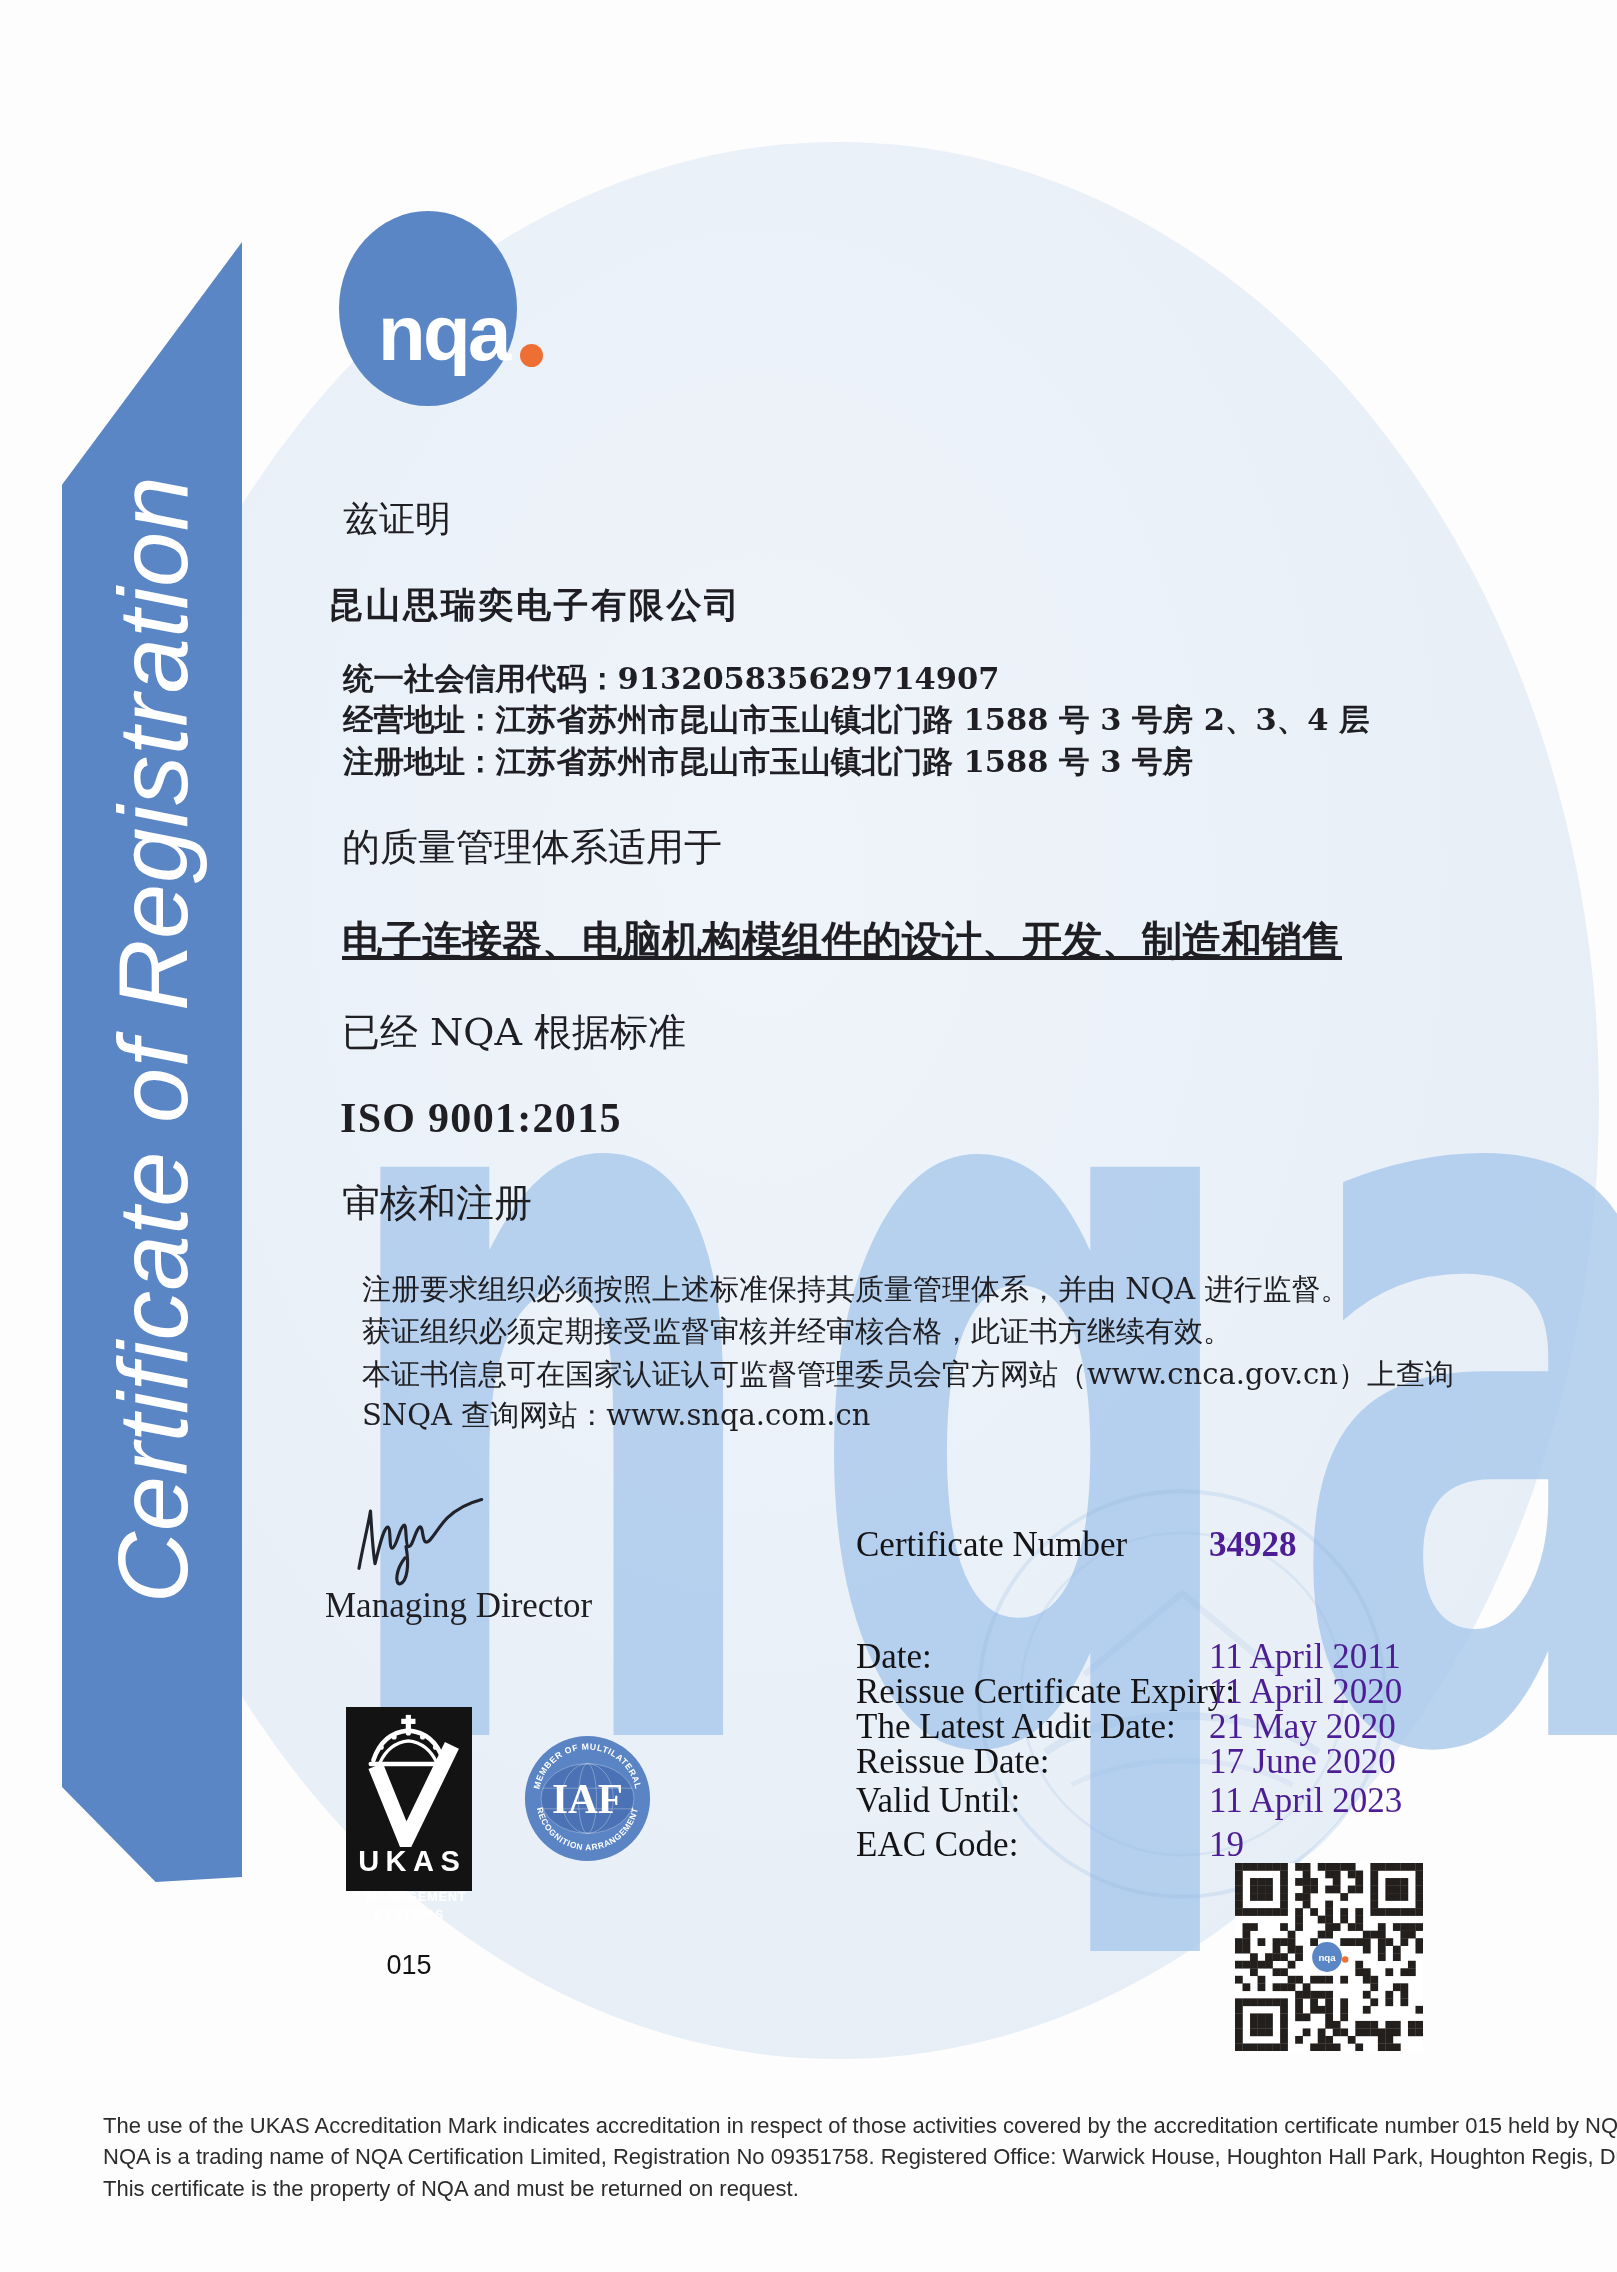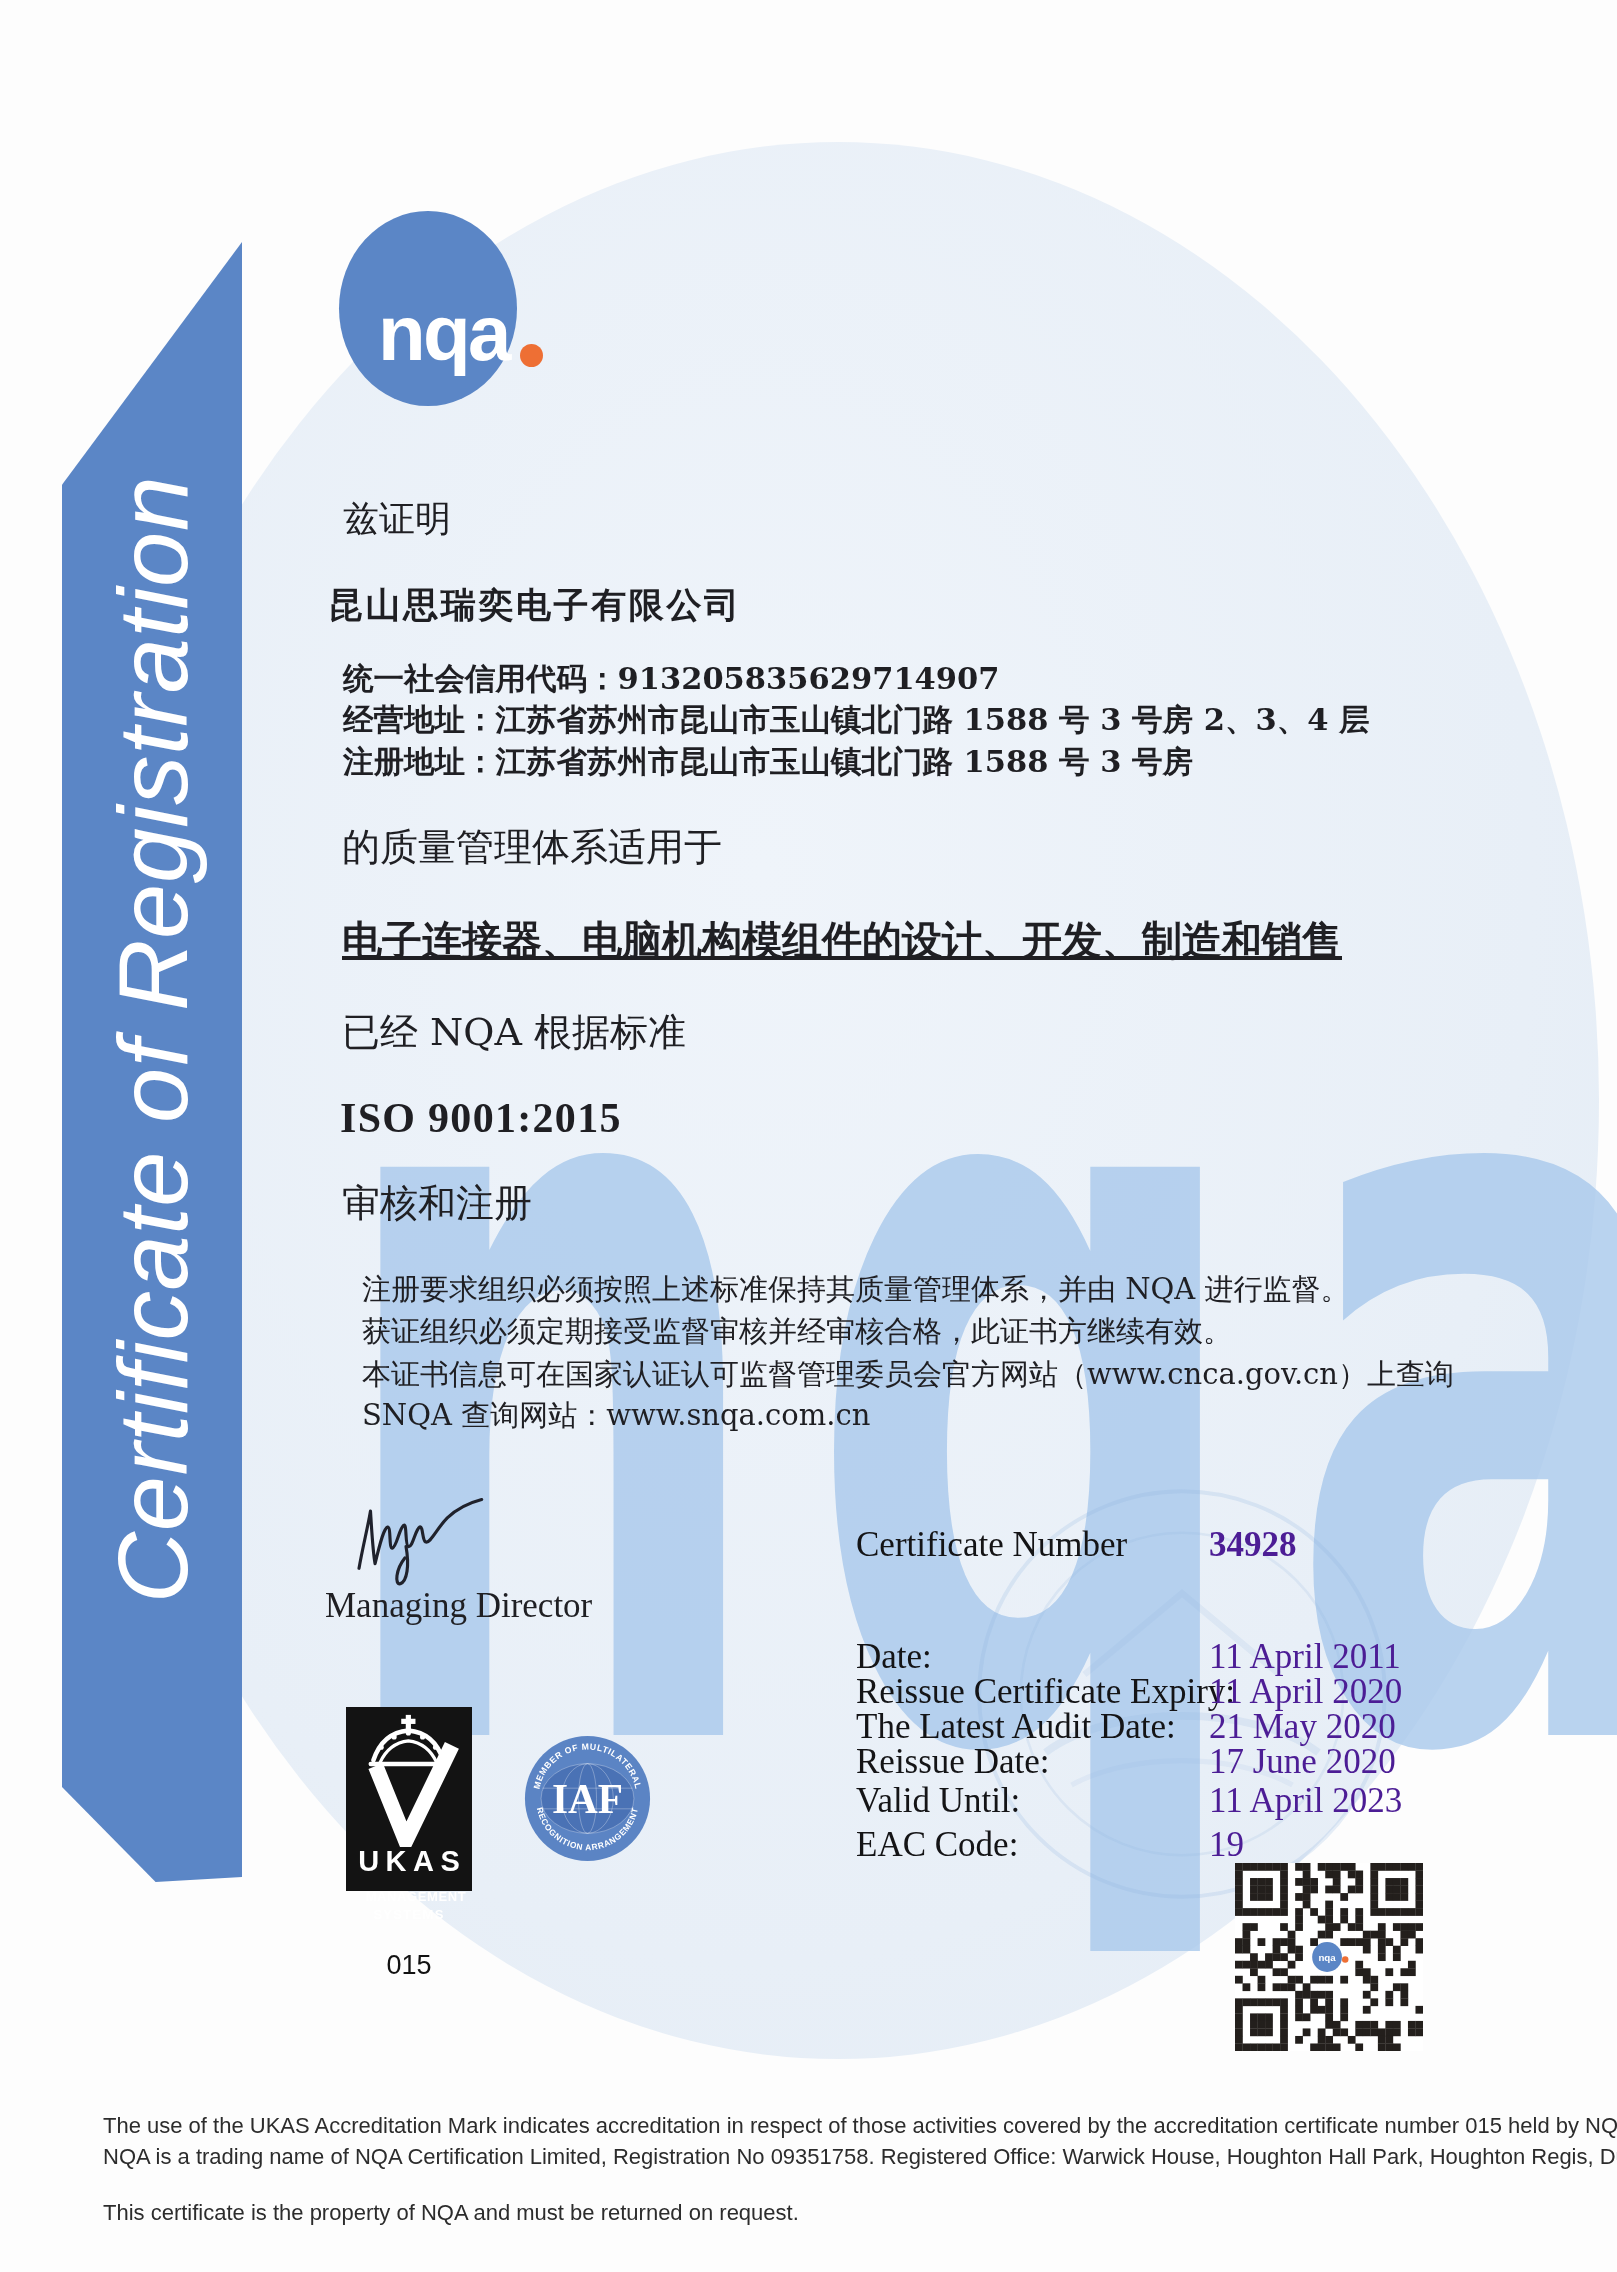--- a/index.html
+++ b/index.html
@@ -81,21 +81,21 @@
   .ukas-name{position:absolute;left:0;top:138px;width:100%;text-align:center;color:#fff;font-size:29px;letter-spacing:6.5px;font-weight:bold;text-indent:6.5px;}
   .ukas-sub1{position:absolute;left:7px;top:182px;width:100%;text-align:center;color:#fff;font-size:13px;letter-spacing:0.6px;font-weight:bold;}
   .ukas-sub2{position:absolute;left:0;top:200px;width:100%;text-align:center;color:#fff;font-size:13px;letter-spacing:1.3px;font-weight:bold;}
   .ukas-num{position:absolute;left:346px;top:1950px;width:126px;text-align:center;font-size:27px;color:#111;z-index:6;font-weight:normal;}
   
   .iaf-svg{position:absolute;left:523px;top:1734px;z-index:6;}
   
   .qr-svg{position:absolute;left:1235px;top:1863px;z-index:7;}
   
   .footer-line{position:absolute;left:103px;font-size:22px;color:#2c2c2c;z-index:6;white-space:nowrap;}
-  .footer-1{top:2113px;} .footer-2{top:2144px;} .footer-3{top:2176px;margin-top:24px;}
+  .footer-1{top:2113px;} .footer-2{top:2144px;} .footer-3{top:2176px;}
 </style>
 </head>
 <body>
 
 <div class="page">
 
   <div class="big-circle"></div>
 
   <div class="watermark">nqa</div>
 

